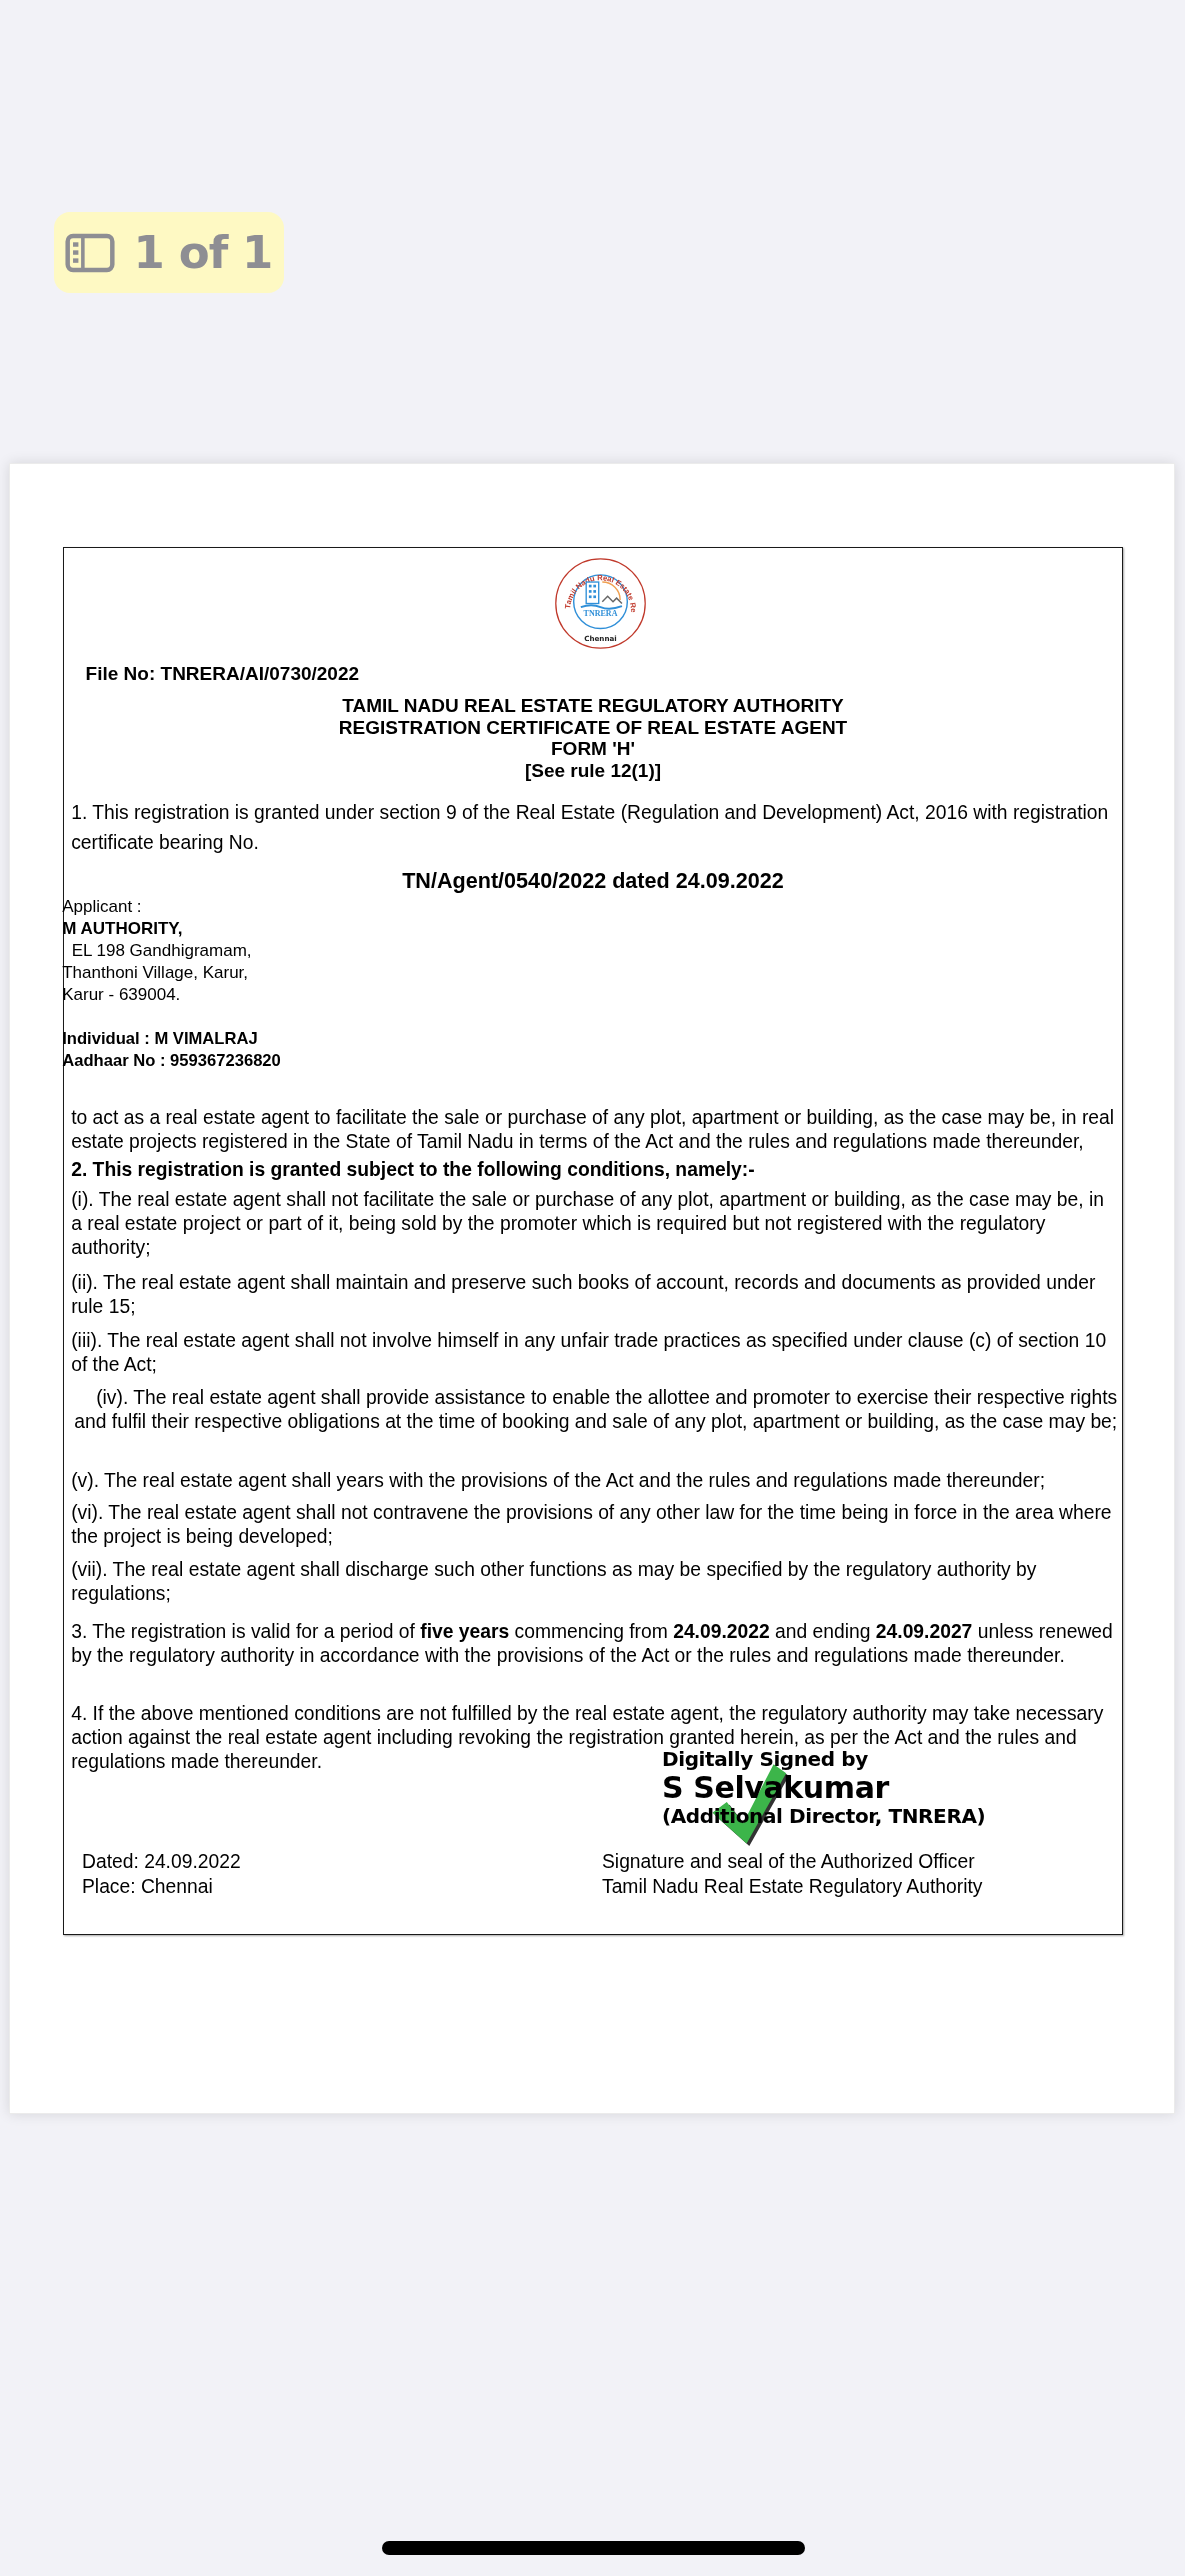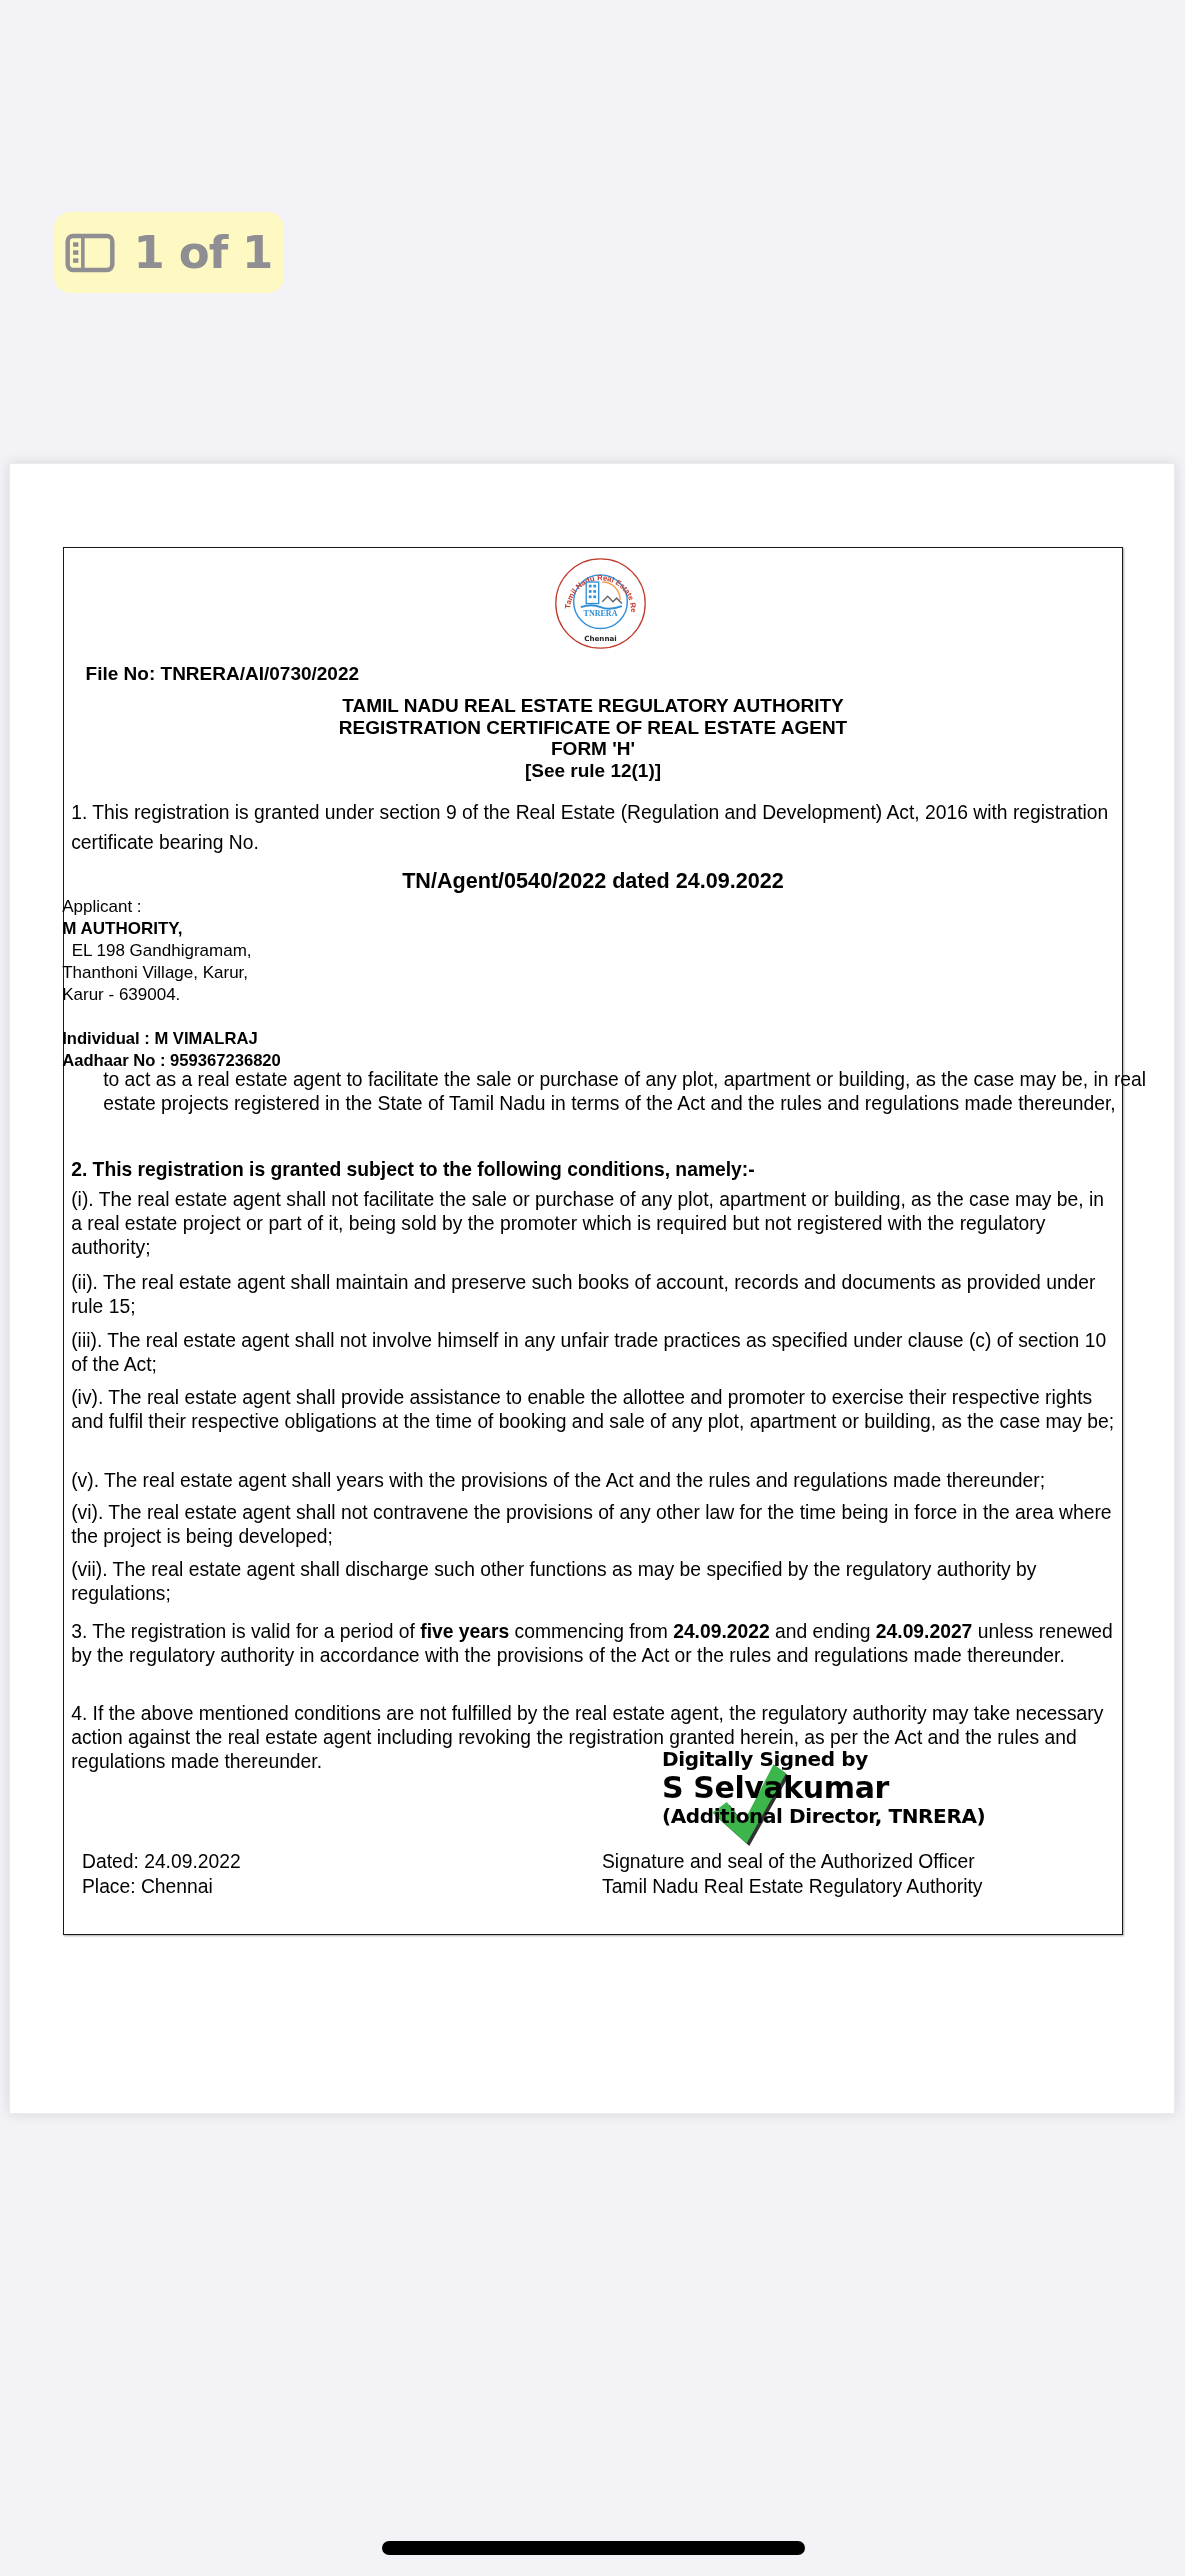--- a/index.html
+++ b/index.html
@@ -141,28 +141,28 @@
       <span class="line">Applicant :</span>
       <span class="line bold">M AUTHORITY,</span>
       <span class="line">  EL 198 Gandhigramam,</span>
       <span class="line">Thanthoni Village, Karur,</span>
       <span class="line">Karur - 639004.</span>
       <span class="line gap"></span>
       <span class="line bold" style="font-size:16.6px;">Individual : M VIMALRAJ</span>
       <span class="line bold" style="font-size:16.6px;">Aadhaar No : 959367236820</span>
     </div>
 
-    <div class="para tight" style="top:520px;margin-left:32px;"> to act as a real estate agent to facilitate the sale or purchase of any plot, apartment or building, as the case may be, in real estate projects registered in the State of Tamil Nadu in terms of the Act and the rules and regulations made thereunder,</div>
+    <div class="para tight" style="top:558px;"> to act as a real estate agent to facilitate the sale or purchase of any plot, apartment or building, as the case may be, in real estate projects registered in the State of Tamil Nadu in terms of the Act and the rules and regulations made thereunder,</div>
 
     <div class="para" style="top:609px; font-weight:bold;">2. This registration is granted subject to the following conditions, namely:-</div>
 
     <div class="para tight" style="top:640px;">(i). The real estate agent shall not facilitate the sale or purchase of any plot, apartment or building, as the case may be, in a real estate project or part of it, being sold by the promoter which is required but not registered with the regulatory authority;</div>
     <div class="para tight" style="top:723px;">(ii). The real estate agent shall maintain and preserve such books of account, records and documents as provided under rule 15;</div>
     <div class="para tight" style="top:781px;">(iii). The real estate agent shall not involve himself in any unfair trade practices as specified under clause (c) of section 10 of the Act;</div>
-    <div class="para tight" style="top:838px;">(iv). The real estate agent shall provide assistance to enable the allottee and promoter to exercise their respective rights and fulfil their respective obligations at the time of booking and sale of any plot, apartment or building, as the case may be;</div>
+    <div class="para tight" style="top:838px;text-align:right;">(iv). The real estate agent shall provide assistance to enable the allottee and promoter to exercise their respective rights and fulfil their respective obligations at the time of booking and sale of any plot, apartment or building, as the case may be;</div>
     <div class="para tight" style="top:921px;">(v). The real estate agent shall years with the provisions of the Act and the rules and regulations made thereunder;</div>
     <div class="para tight" style="top:953px;">(vi). The real estate agent shall not contravene the provisions of any other law for the time being in force in the area where the project is being developed;</div>
     <div class="para tight" style="top:1010px;">(vii). The real estate agent shall discharge such other functions as may be specified by the regulatory authority by regulations;</div>
 
     <div class="para tight" style="top:1072px;">
       <span>3. The registration is valid for a period of </span><b>five years</b><span> commencing from </span><b>24.09.2022</b><span> and ending </span><b>24.09.2027</b><span> unless renewed by the regulatory authority in accordance with the provisions of the Act or the rules and regulations made thereunder.</span>
     </div>
 
     <div class="para tight" style="top:1154px;">4. If the above mentioned conditions are not fulfilled by the real estate agent, the regulatory authority may take necessary action against the real estate agent including revoking the registration granted herein, as per the Act and the rules and regulations made thereunder.</div>
 

